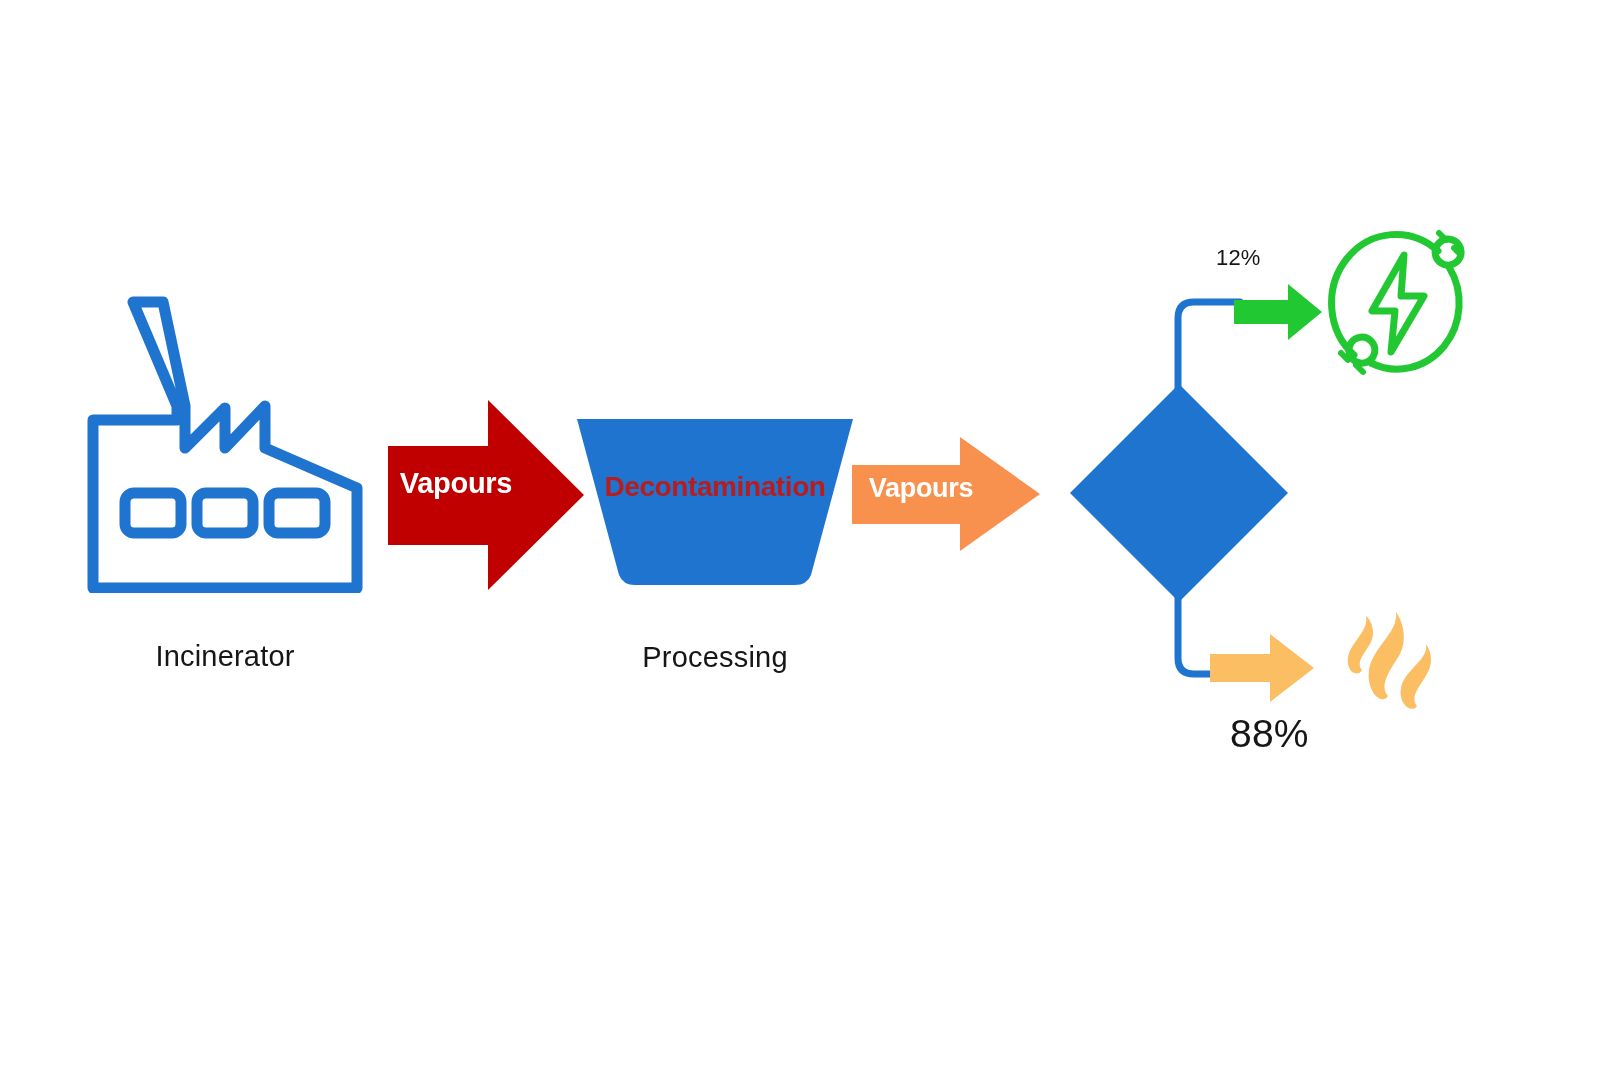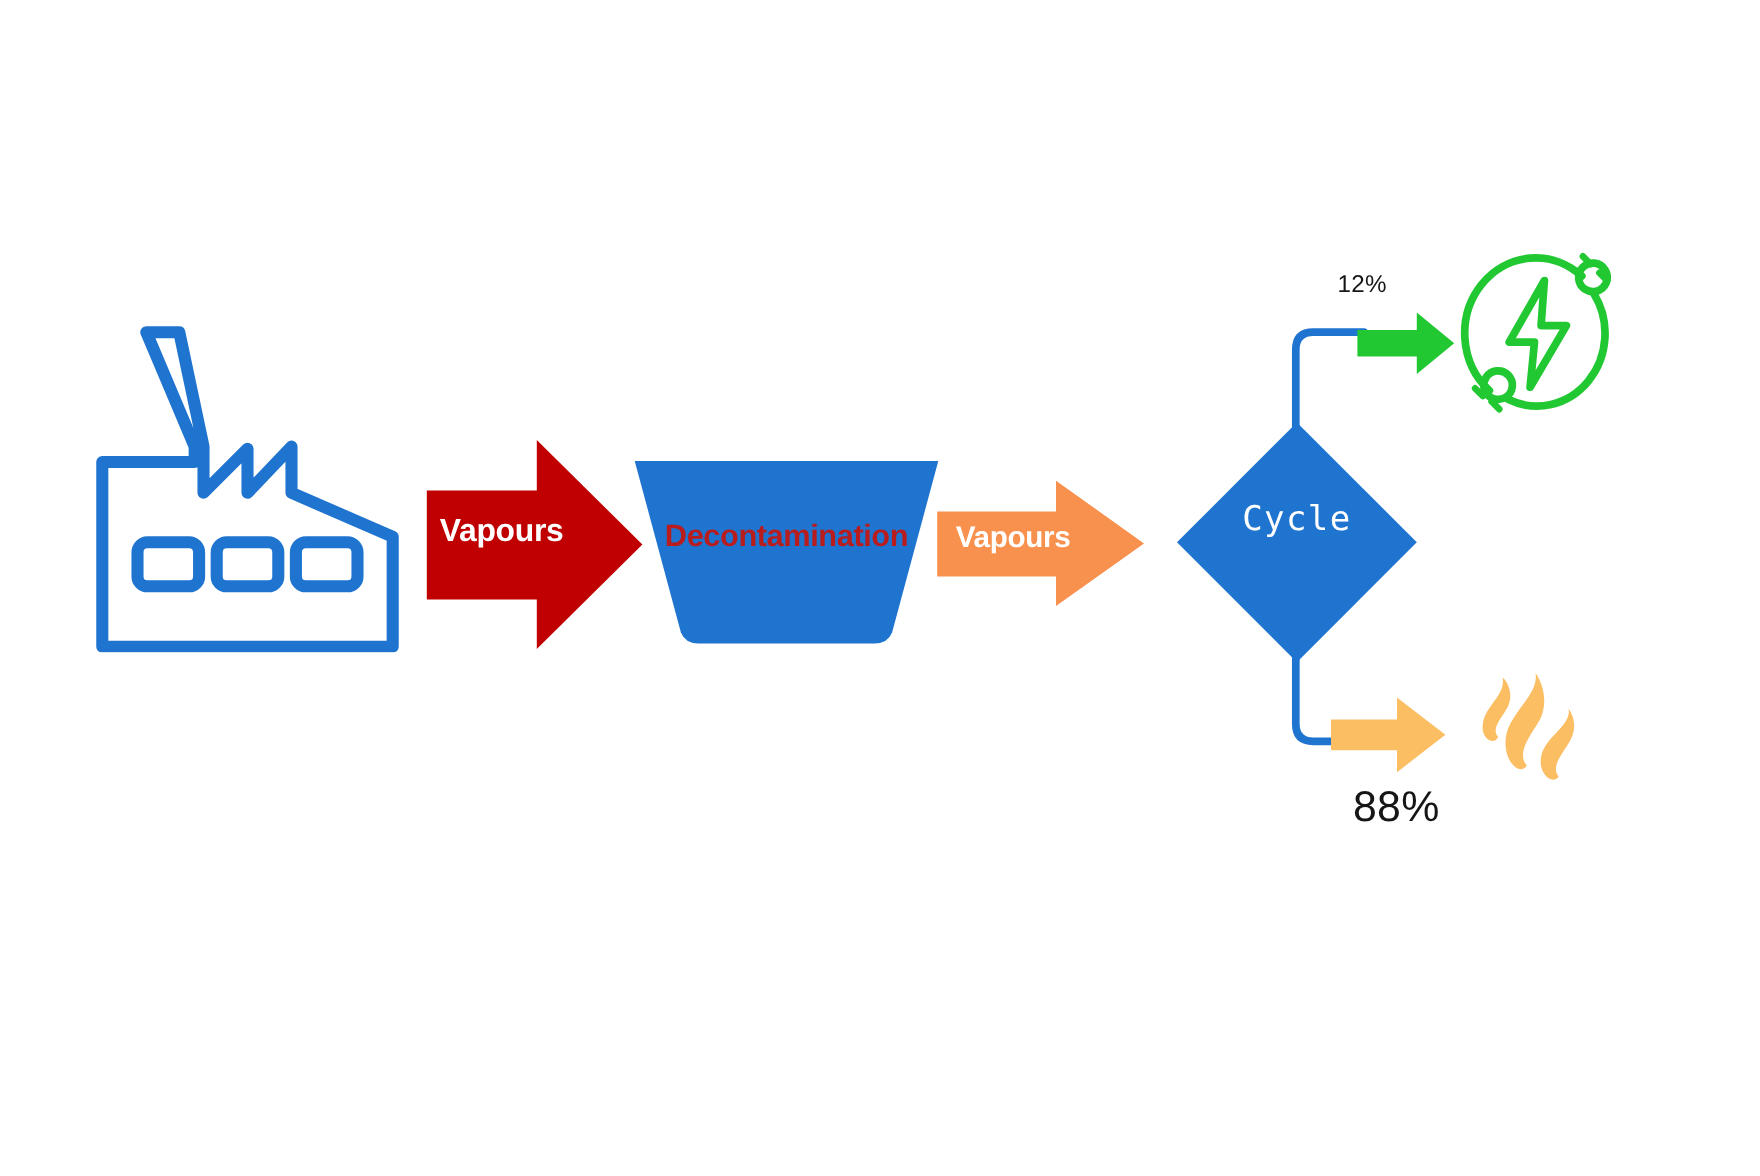--- a/index.html
+++ b/index.html
@@ -120,49 +120,50 @@
     <svg viewBox="0 0 280 305" width="280" height="305">
 
       <path d="M 8 300 L 8 132 L 92 132 L 92 118 L 48 14 L 78 14 L 100 118 L 100 160
                L 140 120 L 140 160 L 180 118 L 180 160 L 272 200 L 272 300 Z" fill="none" stroke="#1F74D0" stroke-width="11" stroke-linejoin="round" stroke-linecap="round"></path>
 
       <rect x="40" y="205" width="56" height="40" rx="9" ry="9" fill="none" stroke="#1F74D0" stroke-width="11" stroke-linejoin="round"></rect>
       <rect x="112" y="205" width="56" height="40" rx="9" ry="9" fill="none" stroke="#1F74D0" stroke-width="11" stroke-linejoin="round"></rect>
       <rect x="184" y="205" width="56" height="40" rx="9" ry="9" fill="none" stroke="#1F74D0" stroke-width="11" stroke-linejoin="round"></rect>
     </svg>
   </div>
+  <div class="abs" id="incinerator-label">Incinerator</div>
 
   <div class="abs" id="vapours-arrow-1">
     <svg viewBox="0 0 210 198" width="210" height="198">
       <path d="M 8 50 L 108 50 L 108 4 L 204 99 L 108 194 L 108 149 L 8 149 Z" fill="#C00000"></path>
     </svg>
   </div>
   <div class="abs" id="vapours-arrow-1-label">Vapours</div>
 
   <div class="abs" id="decontamination-shape">
     <svg viewBox="0 0 300 180" width="300" height="180">
       <path d="M 12 7 L 288 7 L 246 163 Q 242 173 230 173 L 70 173 Q 58 173 54 163 Z" fill="#1F74D0"></path>
     </svg>
   </div>
   <div class="abs" id="decontamination-label">Decontamination</div>
+  <div class="abs" id="processing-label">Processing</div>
 
   <div class="abs" id="vapours-arrow-2">
     <svg viewBox="0 0 196 118" width="196" height="118">
       <path d="M 4 30 L 112 30 L 112 2 L 192 59 L 112 116 L 112 89 L 4 89 Z" fill="#F8914E"></path>
     </svg>
   </div>
   <div class="abs" id="vapours-arrow-2-label">Vapours</div>
 
   <div class="abs" id="sarus-diamond">
     <svg viewBox="0 0 222 222" width="222" height="222">
       <path d="M 111 2 L 220 111 L 111 220 L 2 111 Z" fill="#1F74D0"></path>
     </svg>
   </div>
   <div class="abs" id="sarus-label">
-    <span class="sarus-line">Cycle</span>
   </div>
 
   <div class="abs" id="branch-connectors">
     <svg viewBox="0 0 200 420" width="200" height="420">
 
       <path d="M 38 112 L 38 38 Q 38 22 54 22 L 100 22" fill="none" stroke="#1F74D0" stroke-width="7" stroke-linecap="round"></path>
 
       <path d="M 38 308 L 38 378 Q 38 394 54 394 L 78 394" fill="none" stroke="#1F74D0" stroke-width="7" stroke-linecap="round"></path>
     </svg>
   </div>

